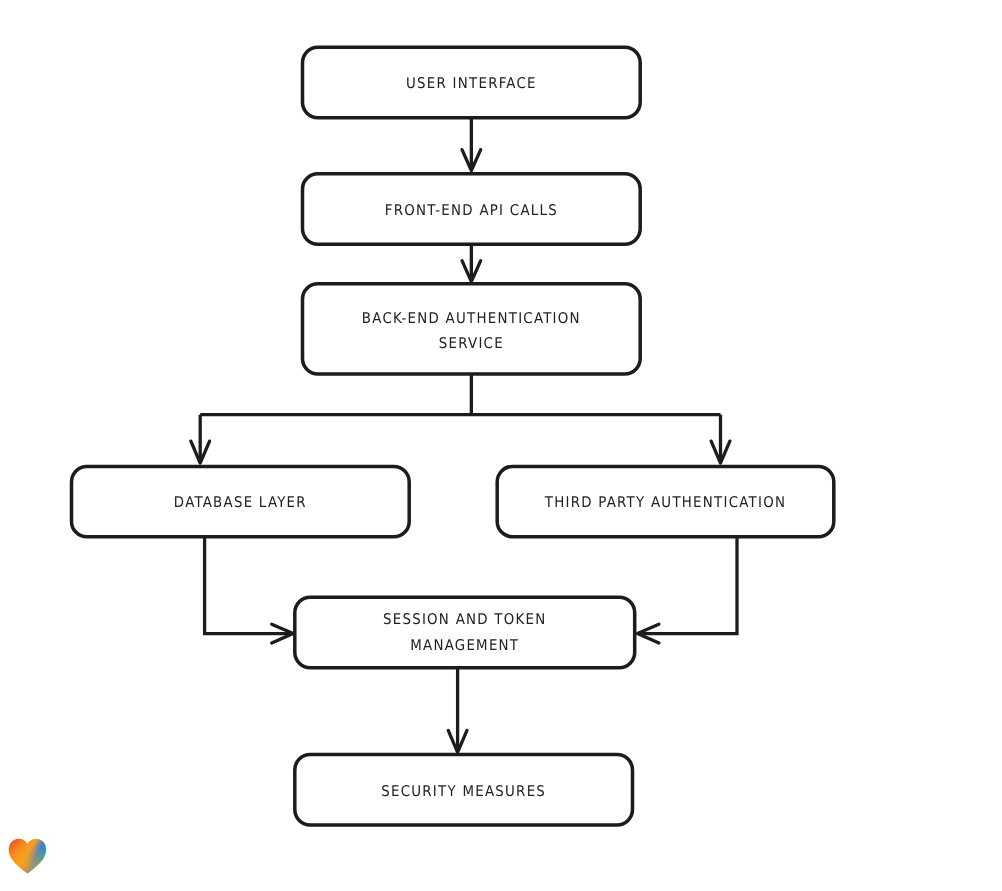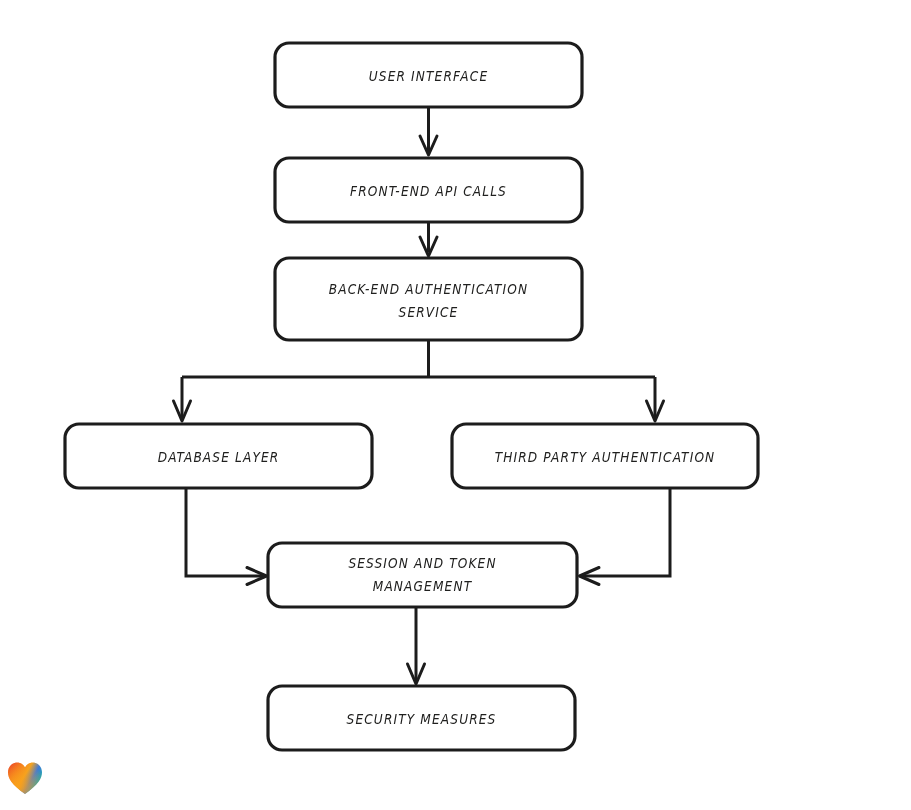--- a/index.html
+++ b/index.html
@@ -14,21 +14,20 @@
     position: relative;
     overflow: hidden;
     font-family: "DejaVu Sans", sans-serif;
   }
   #canvas-root {
     position: absolute;
     left: 0;
     top: 0;
     width: 752px;
     height: 810px;
-    font-style: italic;
   }
   svg.flow-svg {
     position: absolute;
     left: 0;
     top: 0;
     width: 911px;
     height: 810px;
     display: block;
   }
   .node-box {

